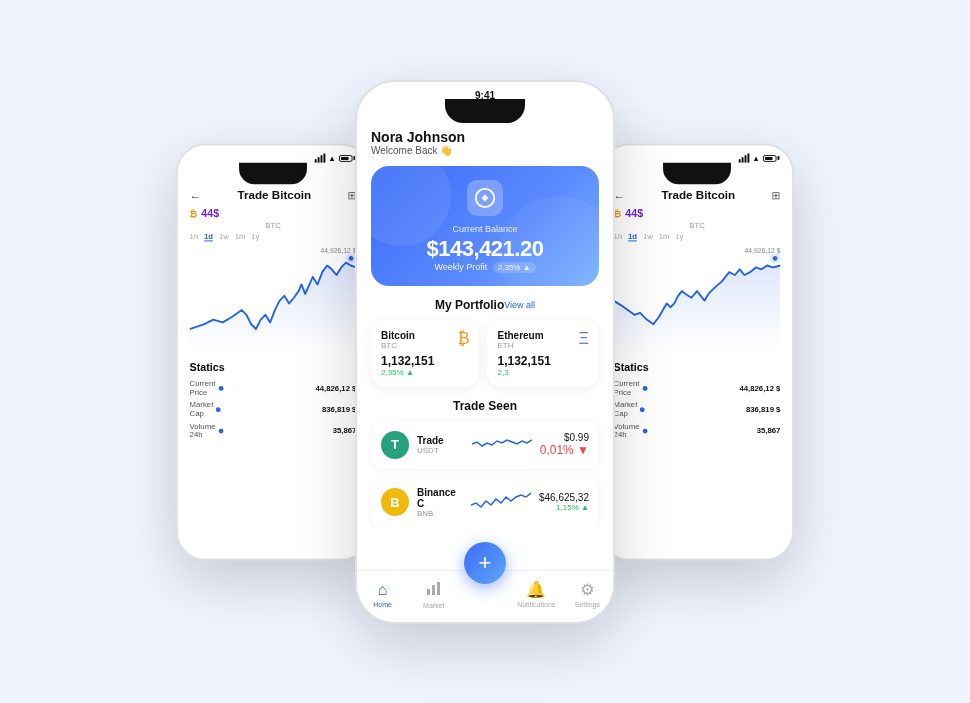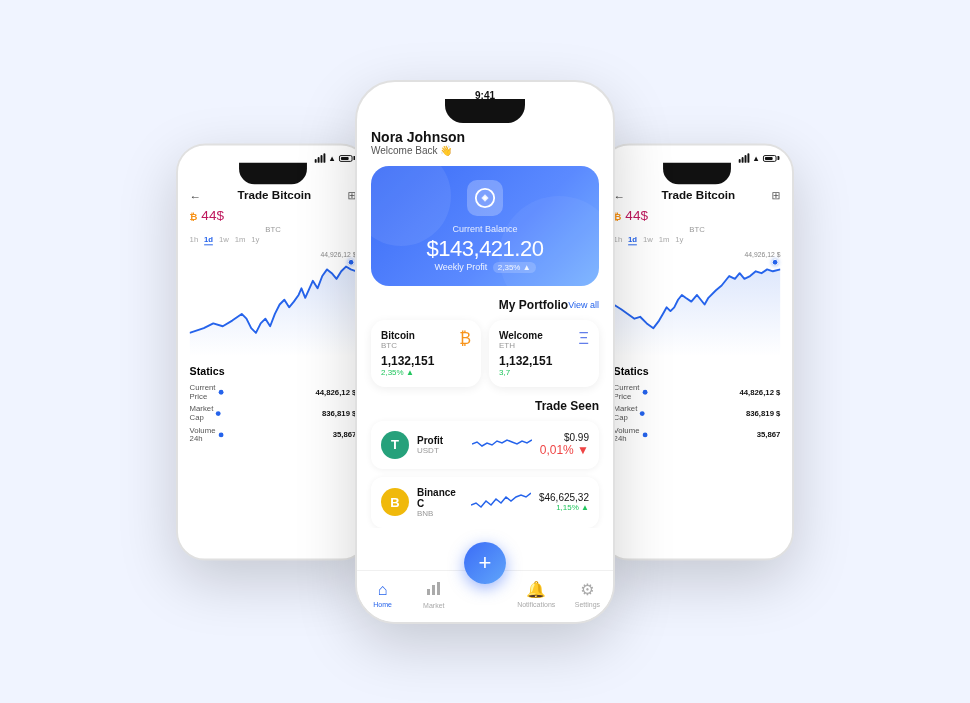--- a/index.html
+++ b/index.html
@@ -76,21 +76,21 @@
     }
 
     
     .side-content { padding: 0 12px; font-size: 9px; }
     .side-header { display: flex; justify-content: space-between; align-items: center; margin-bottom: 6px; }
     .side-back { font-size: 12px; color: #333; }
     .side-title { font-size: 12px; font-weight: 700; color: #111; }
     .grid-icon { font-size: 11px; color: #555; }
     .btc-price-row { display: flex; align-items: baseline; gap: 4px; margin-bottom: 2px; }
     .btc-symbol { color: #f7931a; font-size: 10px; font-weight: 700; }
-    .btc-price { font-size: 14px; font-weight: 400; color: #be185d; }
+    .btc-price { font-size: 11px; font-weight: 700; color: #6d28d9; }
     .btc-label { font-size: 8px; color: #999; text-align: center; }
     .time-tabs { display: flex; gap: 6px; margin-top: 2px; margin-bottom: 6px; }
     .time-tab { font-size: 8px; color: #aaa; }
     .time-tab.active { color: #2563eb; font-weight: 700; border-bottom: 1.5px solid #2563eb; }
 
     
     .chart-area-side {
       height: 110px;
       position: relative;
       margin-bottom: 8px;
@@ -155,26 +155,26 @@
     .card-icon-wrap {
       width: 36px; height: 36px;
       background: rgba(255,255,255,0.25);
       border-radius: 10px;
       display: flex; align-items: center; justify-content: center;
       margin: 0 auto 8px;
       font-size: 18px;
       position: relative; z-index: 1;
     }
     .balance-label { font-size: 9px; opacity: 0.85; margin-bottom: 2px; position: relative; z-index: 1; }
-    .balance-amount { font-size: 22px; font-weight: 400; letter-spacing: -0.5px; position: relative; z-index: 1; }
+    .balance-amount { font-size: 22px; font-weight: 700; letter-spacing: -0.5px; position: relative; z-index: 1; }
     .weekly-profit { font-size: 9px; opacity: 0.9; position: relative; z-index: 1; }
     .profit-badge { background: rgba(255,255,255,0.2); border-radius: 8px; padding: 1px 5px; font-size: 8px; margin-left: 3px; }
 
     
-    .section-header { display: flex; justify-content: flex-end; align-items: center; margin-bottom: 8px; }
+    .section-header { display: flex; justify-content: center; align-items: center; margin-bottom: 8px; }
     .section-title { font-size: 12px; font-weight: 700; color: #111; }
     .view-all { font-size: 9px; color: #2563eb; }
 
     .portfolio-grid { display: flex; gap: 8px; margin-bottom: 12px; }
     .portfolio-card {
       flex: 1;
       background: #fff;
       border-radius: 14px;
       padding: 10px;
       box-shadow: 0 2px 10px rgba(0,0,0,0.07);
@@ -394,40 +394,40 @@
             </div>
             <span class="coin-icon btc-icon">₿</span>
           </div>
           <div class="coin-amount">1,132,151</div>
           <div class="coin-change">2,35% ▲</div>
         </div>
 
         <div class="portfolio-card">
           <div class="portfolio-card-header">
             <div>
-              <div class="coin-name">Welcome</div>
+              <div class="coin-name">Ethereum</div>
               <div class="coin-ticker">ETH</div>
             </div>
             <span class="coin-icon eth-icon" style="color:#627eea;">Ξ</span>
           </div>
           <div class="coin-amount">1,132,151</div>
-          <div class="coin-change">3,7</div>
+          <div class="coin-change">2,3</div>
         </div>
       </div>
 
       <div class="section-header">
         <span class="section-title">Trade Seen</span>
       </div>
 
       <div class="last-seen-list">
 
         <div class="last-seen-item">
           <div class="coin-logo tether-logo">T</div>
           <div class="last-seen-info">
-            <div class="ls-name">Profit</div>
+            <div class="ls-name">Trade</div>
             <div class="ls-ticker">USDT</div>
           </div>
           <div class="ls-chart">
             <svg viewBox="0 0 60 24" width="60" height="24">
               <path d="M0,12 L5,10 L10,14 L15,11 L20,13 L25,9 L30,11 L35,8 L40,10 L45,12 L50,9 L55,11 L60,8" fill="none" stroke="#2563eb" stroke-width="1.5"></path>
             </svg>
           </div>
           <div class="ls-price-info">
             <div class="ls-price">$0.99</div>
             <div class="ls-change-neg">0,01% ▼</div>

